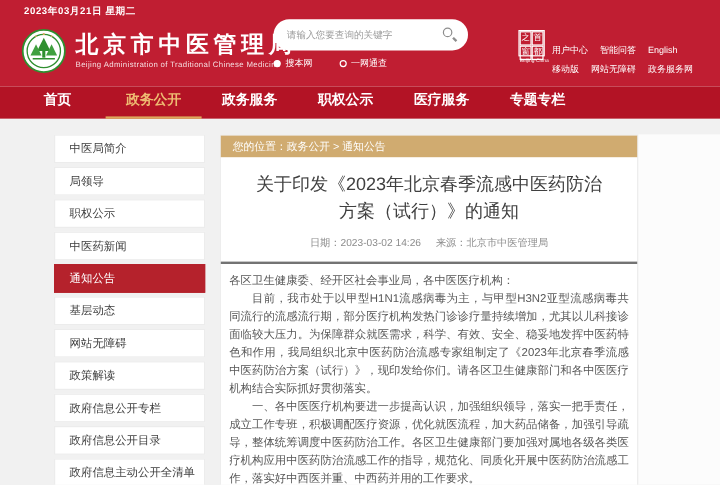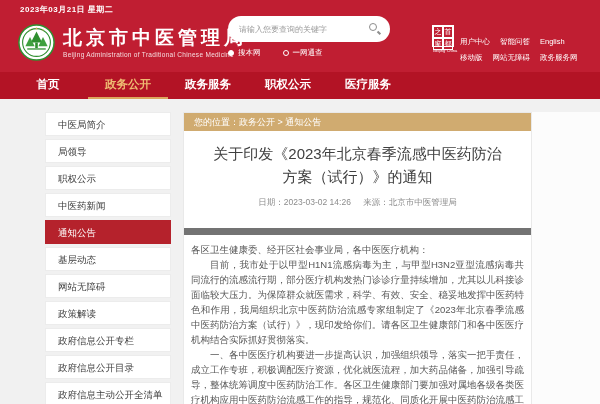--- a/index.html
+++ b/index.html
@@ -45,22 +45,22 @@
   .content-row { display:flex; width:600px; height:305px; background:#f1f1f1; padding-top:13px; }
   .left-zone { width:183px; padding-left:45px; }
   .side-item { width:126px; height:24px; line-height:24px; background:#fff; border:1px solid #ececec;
     font-size:9.5px; color:#3d3d3d; padding-left:12px; margin-bottom:3px; cursor:pointer;
     white-space:nowrap; overflow:hidden; }
   .side-item.active { background:#b5222c; border-color:#b5222c; color:#fff; }
 
   .main-panel { width:349px; background:#fff; border:1px solid #e9e9e9; height:420px; }
   .breadcrumb { height:18px; line-height:18px; background:#d0ab70; color:#fff; font-size:9px; padding-left:10px; }
   .doc-title { margin:11px 28px 0; text-align:center; font-size:15px; font-weight:normal; color:#404040; line-height:23px; }
-  .doc-meta { text-align:center; font-size:8.5px; color:#8c8c8c; margin-top:9px; padding-bottom:19px;
-    border-bottom:7px solid #737373; }
+  .doc-meta { text-align:center; font-size:8.5px; color:#8c8c8c; margin-top:9px; padding-bottom:9px;
+    border-bottom:2px solid #737373; }
   .doc-meta span { margin:0 5px; }
   .doc-body { padding:7px 7px 0; }
   .doc-body p { font-size:9.5px; color:#575757; line-height:15px; text-align:justify; text-indent:2em; }
   .doc-body p.salutation { text-indent:0; }
 
   .right-zone { flex:1; background:#fcfcfc; }
 </style>
 </head>
 <body>
 
@@ -128,20 +128,21 @@
     </div>
   </div>
 </div>
 
 <div class="nav">
   <div class="nav-item">首页</div>
   <div class="nav-item active">政务公开</div>
   <div class="nav-item">政务服务</div>
   <div class="nav-item">职权公示</div>
   <div class="nav-item">医疗服务</div>
+  <div class="nav-item">专题专栏</div>
 </div>
 
 <div class="content-row">
   <div class="left-zone">
     <div class="side-item">中医局简介</div>
     <div class="side-item">局领导</div>
     <div class="side-item">职权公示</div>
     <div class="side-item">中医药新闻</div>
     <div class="side-item active">通知公告</div>
     <div class="side-item">基层动态</div>

